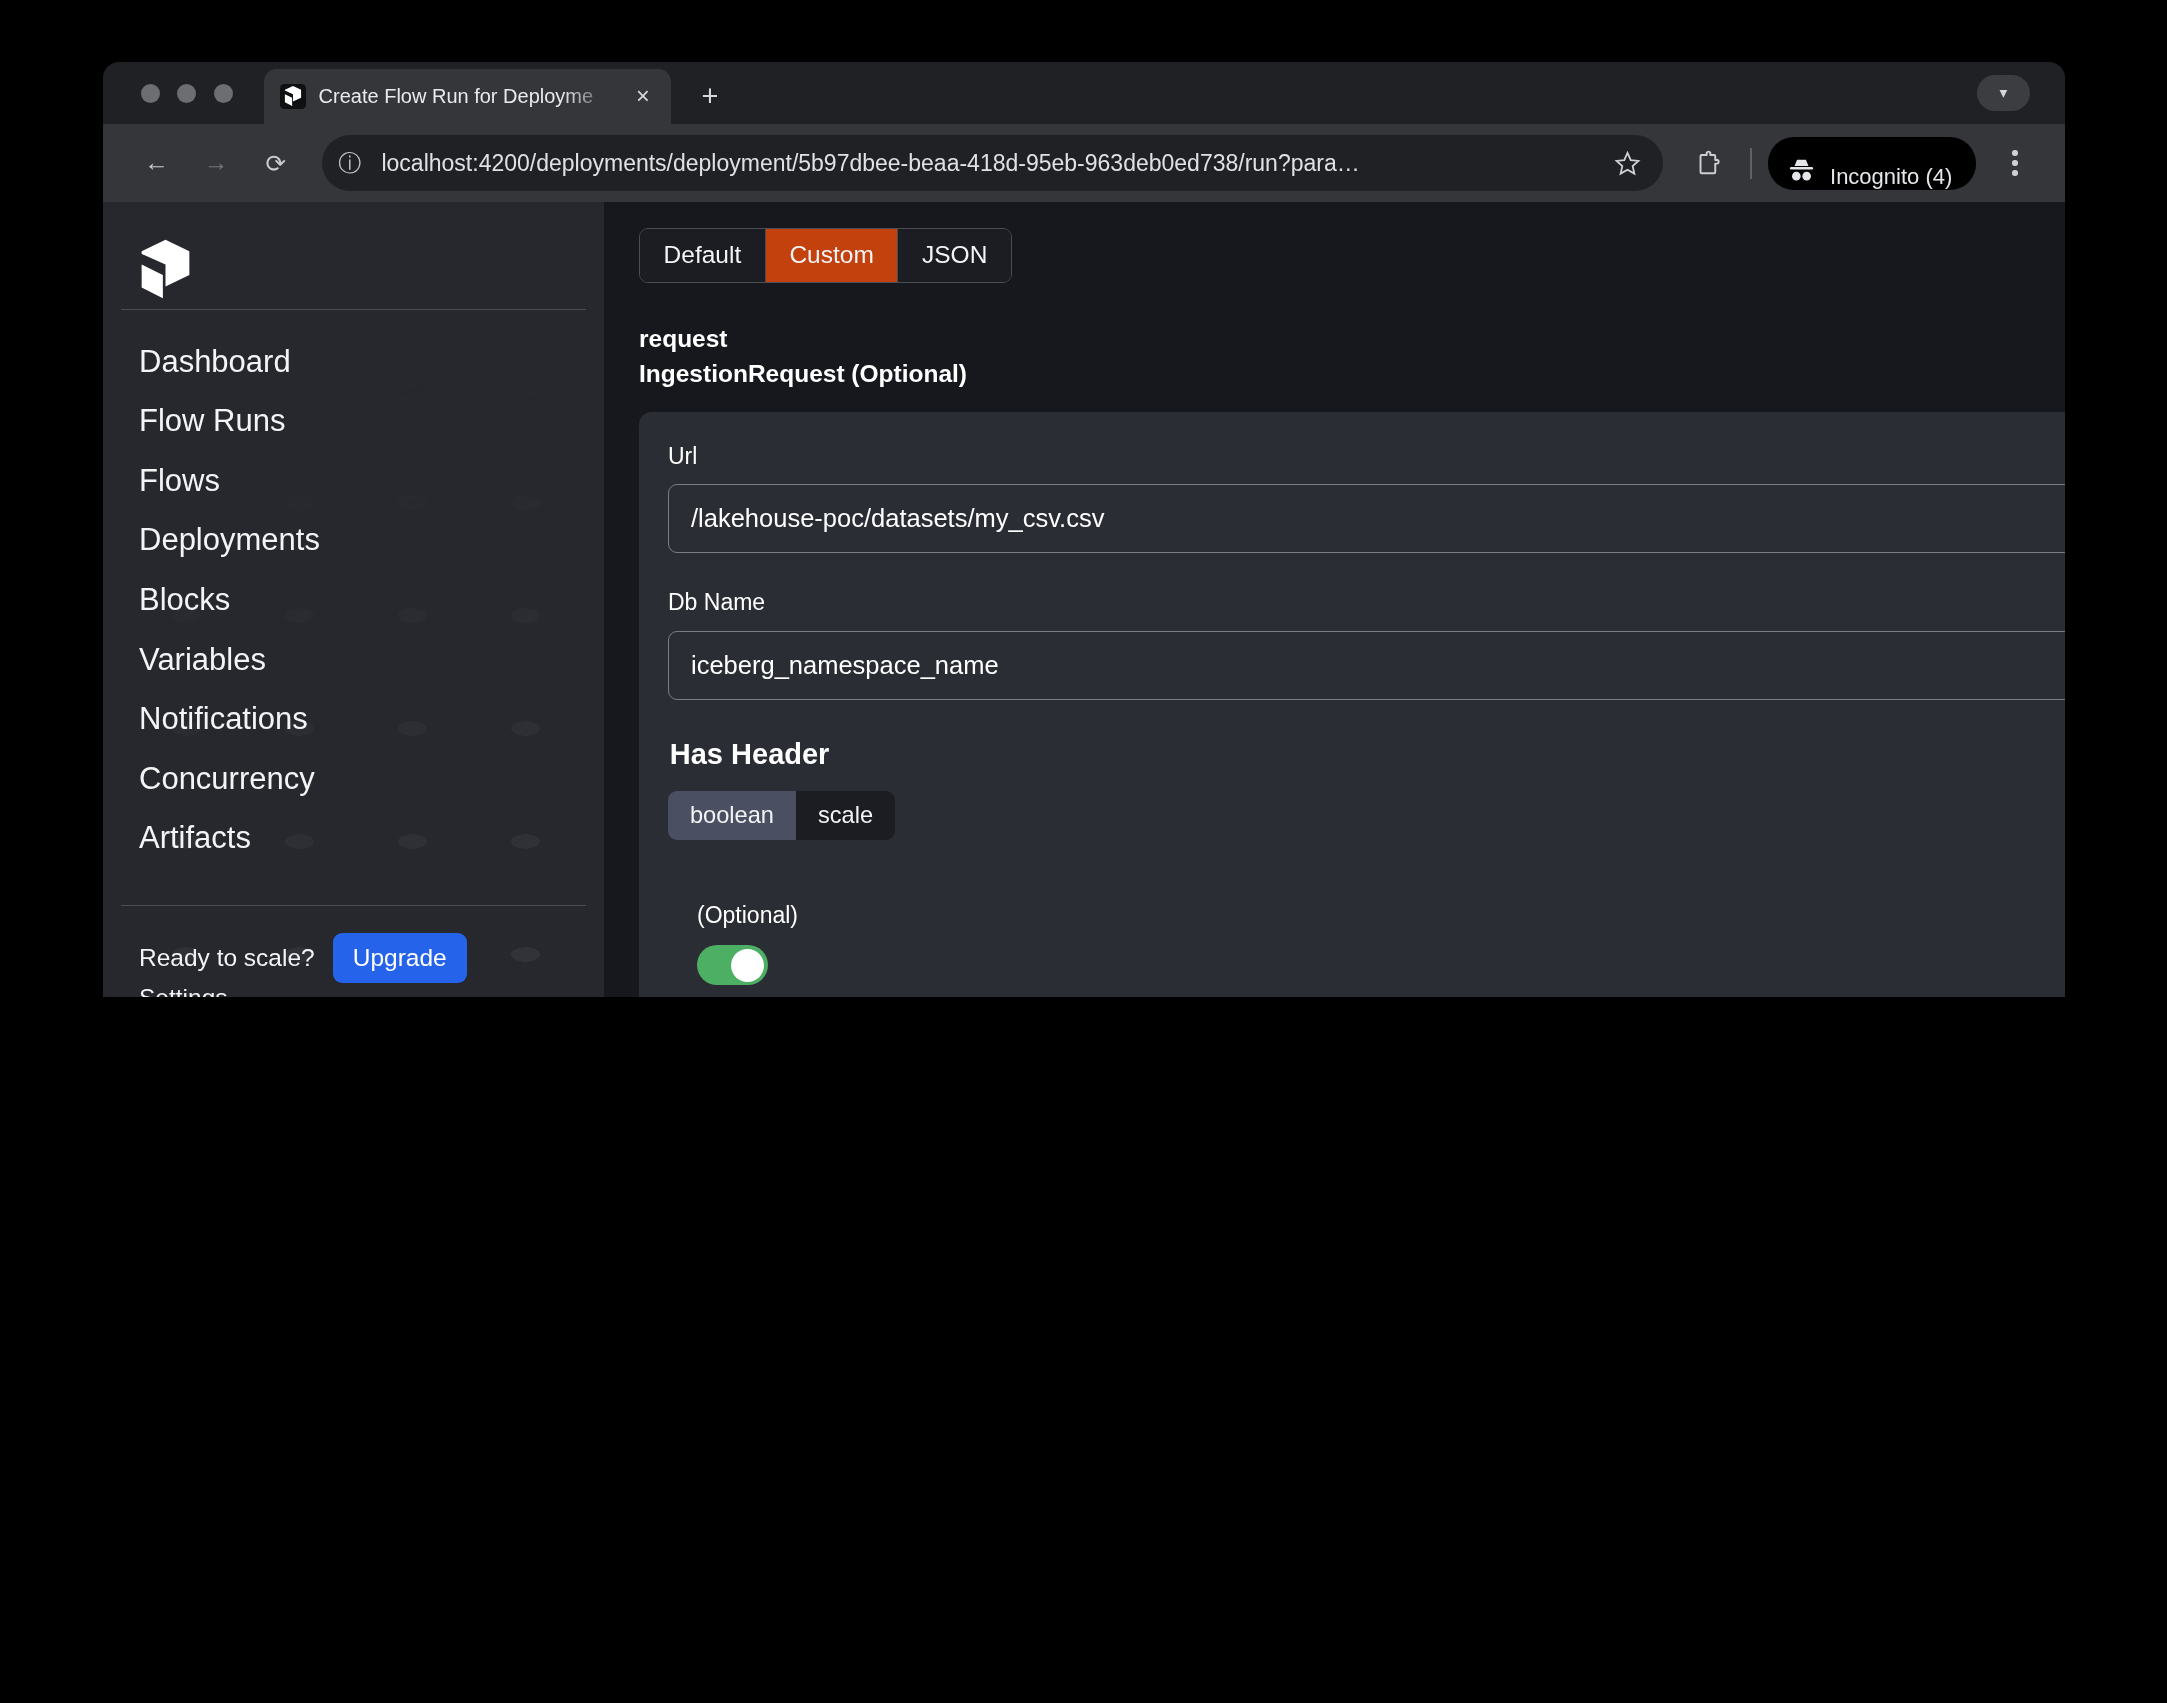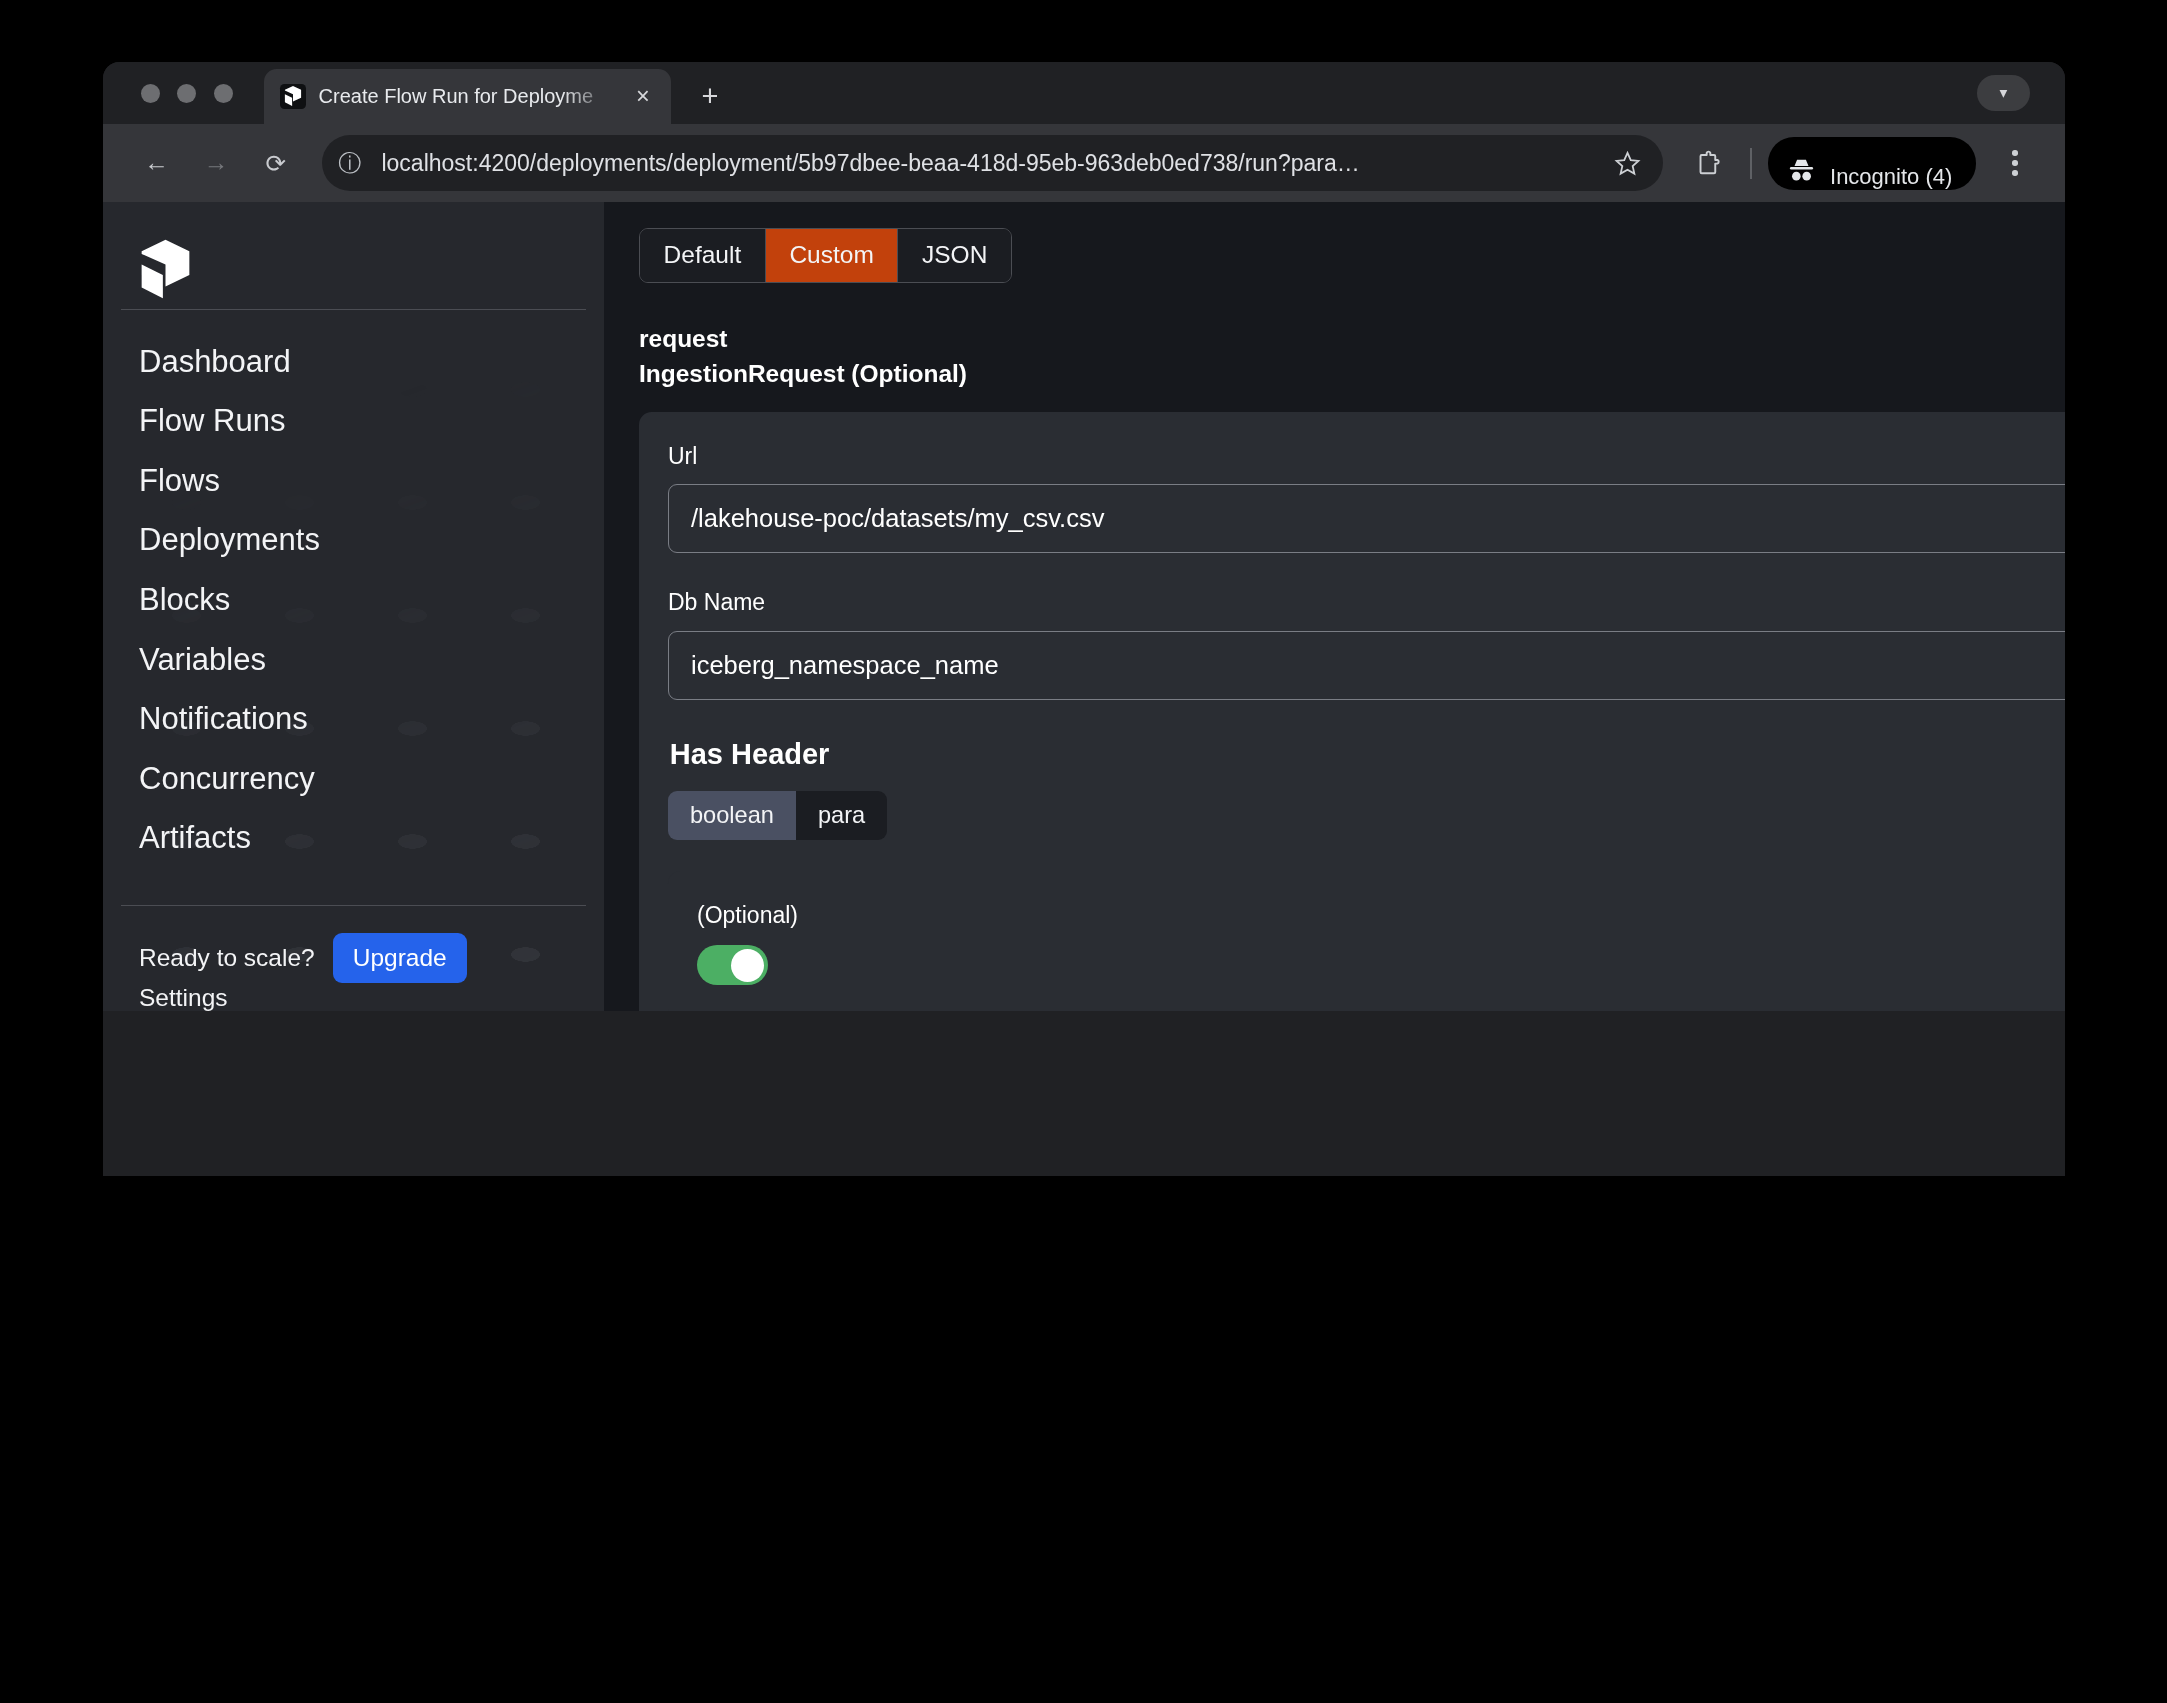--- a/index.html
+++ b/index.html
@@ -7,21 +7,21 @@
     width: 2167px; height: 1704px;
     background: #000000;
     font-family: "Liberation Sans", sans-serif;
     overflow: hidden;
   }
 
   
   #browser-window {
     position: absolute;
     left: 103px; top: 62px;
-    width: 1962px; height: 1114px;
+    width: 1962px; height: 935px;
     background: #202124;
     border-radius: 16.4px 16.4px 0 0;
     overflow: hidden;
   }
 
   
   #tab-strip {
     position: relative;
     height: 62px;
     background: #202124;
@@ -480,21 +480,21 @@
 
           <div class="field">
             <div class="field-label">Db Name</div>
             <input class="text-input" type="text" value="iceberg_namespace_name" style="">
           </div>
 
           
           <div class="section-heading">Has Header</div>
           <div class="type-toggle">
             <button class="type-opt selected">boolean</button>
-            <button class="type-opt">para</button>
+            <button class="type-opt">scale</button>
           </div>
 
           <div class="panel">
             <div class="optional-label">(Optional)</div>
             <span class="switch">
               <span class="knob"></span>
             </span>
           </div>
 
           

